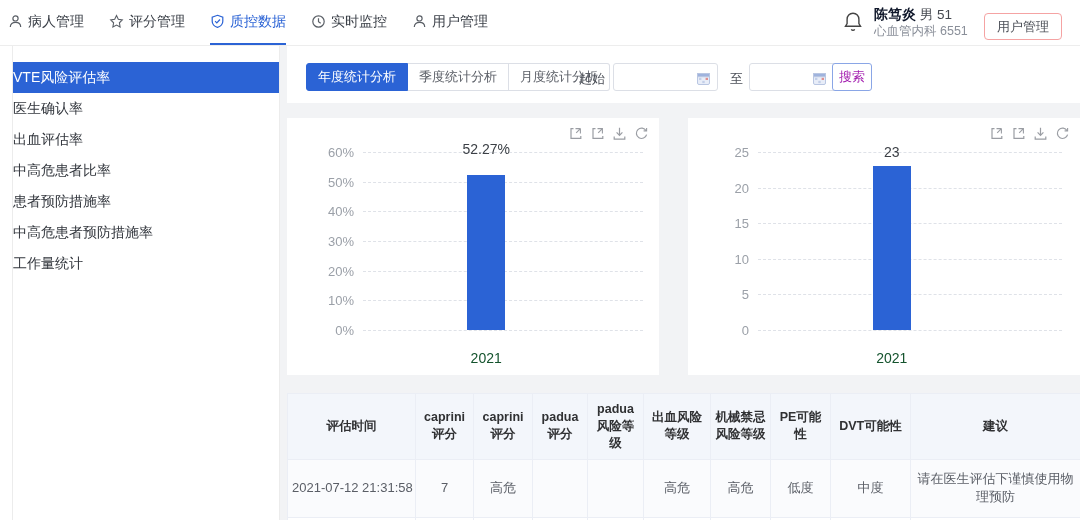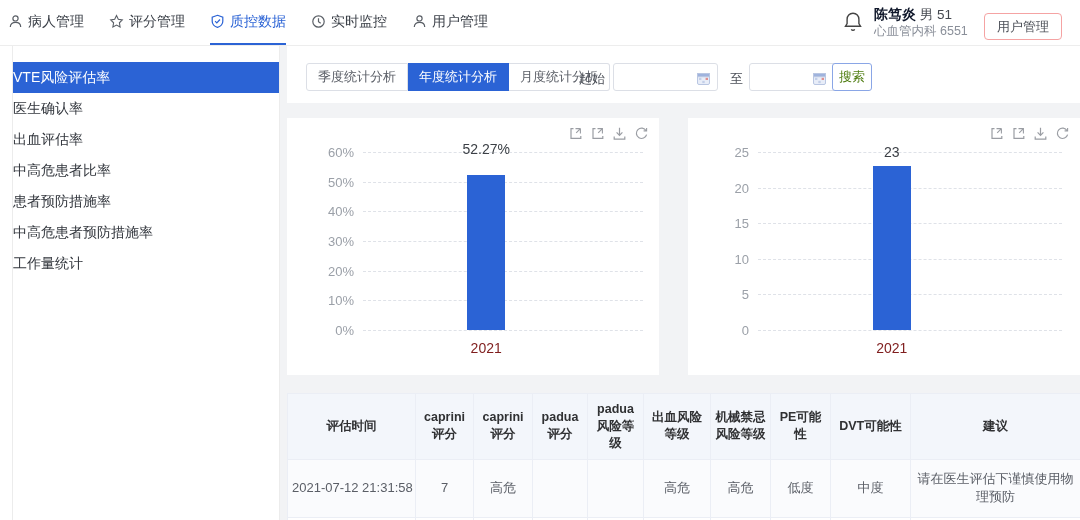--- a/index.html
+++ b/index.html
@@ -47,41 +47,41 @@
   .tab-btn:first-child { border-left-width:1px; border-radius:3px 0 0 3px; }
   .tab-btn:last-child { border-radius:0 3px 3px 0; }
   .tab-btn.active { background:#2b63d5; border-color:#2b63d5; color:#fff; }
 
   .flt-label { position:absolute; top:24px; font-size:13px; color:#4c5058; }
   .date-input { position:absolute; top:17px; width:105px; height:28px; border:1px solid #dcdfe6;
                 border-radius:3px; background:#fff; font-size:12px; padding:0 22px 0 8px;
                 color:#333; font-family:"Liberation Sans",sans-serif; }
   .cal-icon { position:absolute; top:25px; width:13px; height:13px; cursor:pointer; }
   .search-btn { position:absolute; left:545px; top:17px; width:40px; height:28px; background:#fff;
-                border:1px solid #8aa6e6; border-radius:3px; color:#4d7c0f; font-size:13px;
+                border:1px solid #8aa6e6; border-radius:3px; color:#a21caf; font-size:13px;
                 cursor:pointer; font-family:"Liberation Sans",sans-serif; }
 
   
   .chart-card-left  { left:7px;   top:72px; width:372px; height:257px; }
   .chart-card-right { left:408px; top:72px; width:392px; height:257px; }
   .toolbox { position:absolute; right:10px; top:8px; display:flex; gap:7px; }
   .toolbox span { width:15px; height:15px; cursor:pointer; display:block; }
   .toolbox svg { width:15px; height:15px; stroke:#9a9da3; fill:none; }
 
   .plot { position:absolute; }
   .chart-card-left  .plot { left:76px; top:34px; width:280px; height:178px; }
   .chart-card-right .plot { left:70px; top:34px; width:304px; height:178px; }
   .grid-line { position:absolute; left:0; width:100%; height:0; border-top:1px dashed #dfe2e8; }
   .y-label { position:absolute; right:100%; margin-right:9px; transform:translateY(-50%);
              font-size:13px; color:#9ba0a8; white-space:nowrap; }
   .bar { position:absolute; bottom:0; width:38px; transform:translateX(-50%); background:#2b63d5; }
   .bar-value { position:absolute; transform:translate(-50%,-100%); margin-top:-4px;
                font-size:14px; color:#3c4046; white-space:nowrap; padding-bottom:4px; }
-  .x-label { position:absolute; top:100%; margin-top:10px; transform:translateX(-50%);
-             font-size:14px; color:#7f1d1d; }
+  .x-label { position:absolute; top:100%; margin-top:20px; transform:translateX(-50%);
+             font-size:14px; color:#14532d; }
 
   
   .table-card { left:7px; top:347px; width:793px; height:173px; overflow:hidden; }
   table { width:793px; border-collapse:collapse; table-layout:fixed; }
   th { background:#f3f6fb; font-size:12.5px; font-weight:bold; color:#303133;
        border:1px solid #ebeef5; padding:7px 3px; line-height:1.35; }
   td { font-size:13px; color:#5a5e66; border:1px solid #ebeef5; padding:10px 4px;
        text-align:center; line-height:1.45; word-break:break-all; }
   tbody tr:nth-child(odd) { background:#fafbfd; }
   td.nowrap { white-space:nowrap; }
@@ -156,22 +156,22 @@
       <div class="side-item">中高危患者比率</div>
       <div class="side-item">患者预防措施率</div>
       <div class="side-item">中高危患者预防措施率</div>
       <div class="side-item">工作量统计</div>
     </div>
 
   <div class="main-bg">
 
     <div class="card filters-card">
       <div class="tab-group" id="tab-group">
+          <button class="tab-btn active">年度统计分析</button>
           <button class="tab-btn">季度统计分析</button>
-          <button class="tab-btn active">年度统计分析</button>
           <button class="tab-btn">月度统计分析</button>
         </div>
       <span class="flt-label" style="left:292px">起始</span>
       <input class="date-input" style="left: 326px;" value="">
       <span class="cal-icon" style="left:410px">
         <svg viewBox="0 0 13 13">
             <rect x="0.5" y="1.5" width="12" height="11" rx="1.5" fill="#e8edf8" stroke="#b9c6e2"></rect>
             <rect x="0.5" y="1.5" width="12" height="3.2" fill="#9fb3dd" stroke="#b9c6e2"></rect>
             <rect x="8.6" y="5.8" width="2.4" height="2.2" fill="#e08f8f"></rect>
             <rect x="2" y="5.8" width="2.4" height="2.2" fill="#c3cfe8"></rect>

